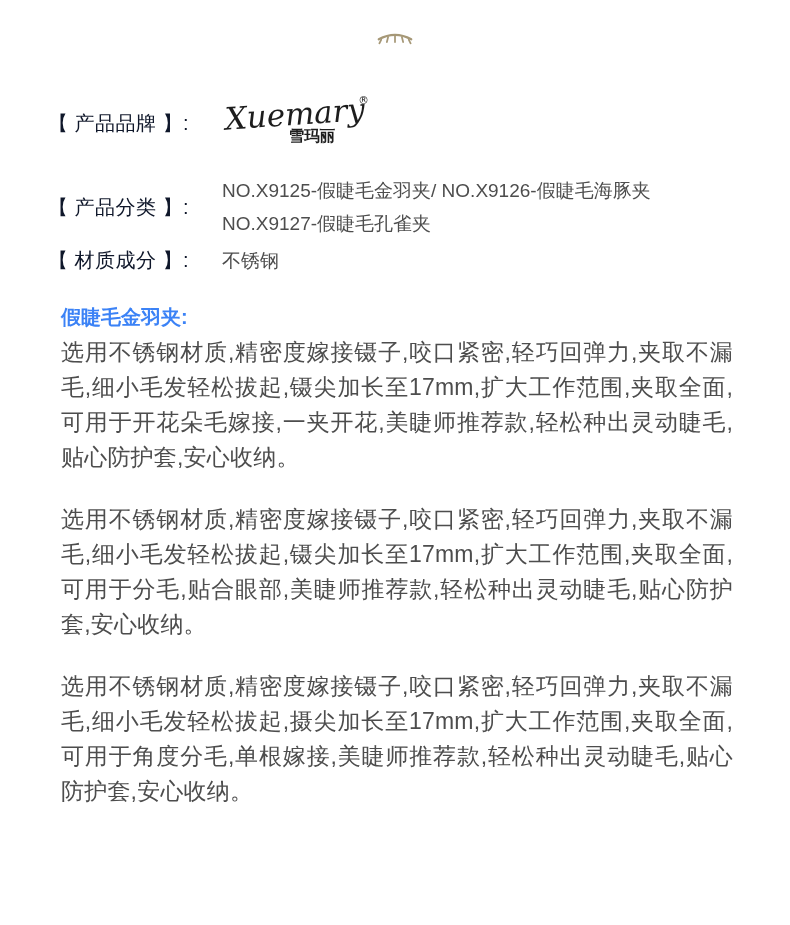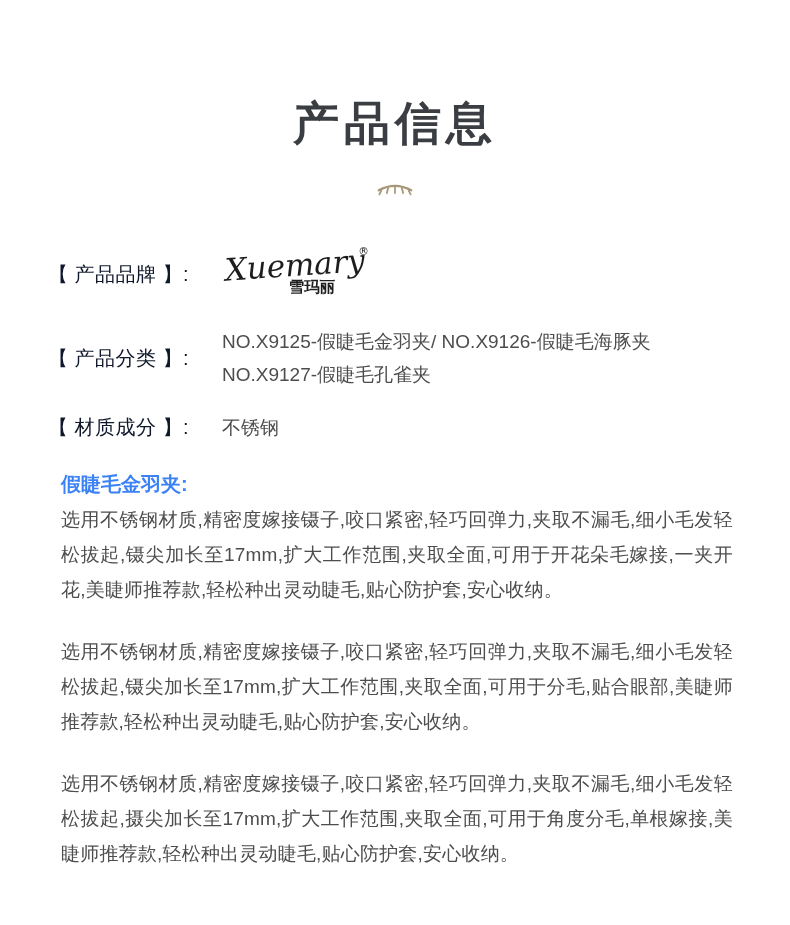--- a/index.html
+++ b/index.html
@@ -46,47 +46,46 @@
     white-space: nowrap;
     line-height: 33px;
   }
   .info-value {
     font-size: 19px;
     color: #4d4d4d;
     line-height: 33px;
   }
   .row-brand { margin-top: 38px; align-items: center; min-height: 56px; }
   .row-category { margin-top: 18px; }
-  .row-material { margin-top: 20px; }
+  .row-material { margin-top: 4px; }
   .category-line { line-height: 33px; }
 
   .desc-section { margin-top: 27px; padding-left: 13px; }
   .desc-heading {
     font-size: 20px;
     font-weight: 700;
     color: #3b82f6;
     line-height: 26px;
     margin-bottom: 5px;
   }
   .desc-body {
-    font-size: 19px;
+    font-size: 23px;
     color: #4d4d4d;
     line-height: 35px;
     text-align: justify;
     letter-spacing: 0.2px;
     width: 672px;
   }
   .brand-logo { display: inline-block; }
 </style>
 </head>
 <body>
 
 <div class="page">
 
-  <div class="page-title">产品信息</div>
 
   <div class="lash-wrap">
     <svg width="40" height="24" viewBox="0 0 64 26">
       <path d="M6,15 Q32,1 58,15" fill="none" stroke="#a69877" stroke-width="3.6" stroke-linecap="round"></path>
       <g stroke="#a69877" stroke-width="2.8" stroke-linecap="round">
         <line x1="10" y1="15.5" x2="7" y2="21.5"></line>
         <line x1="21" y1="11.5" x2="19" y2="19.5"></line>
         <line x1="32" y1="10.5" x2="32" y2="19.5"></line>
         <line x1="43" y1="11.5" x2="45" y2="19.5"></line>
         <line x1="54" y1="15.5" x2="57" y2="21.5"></line>

